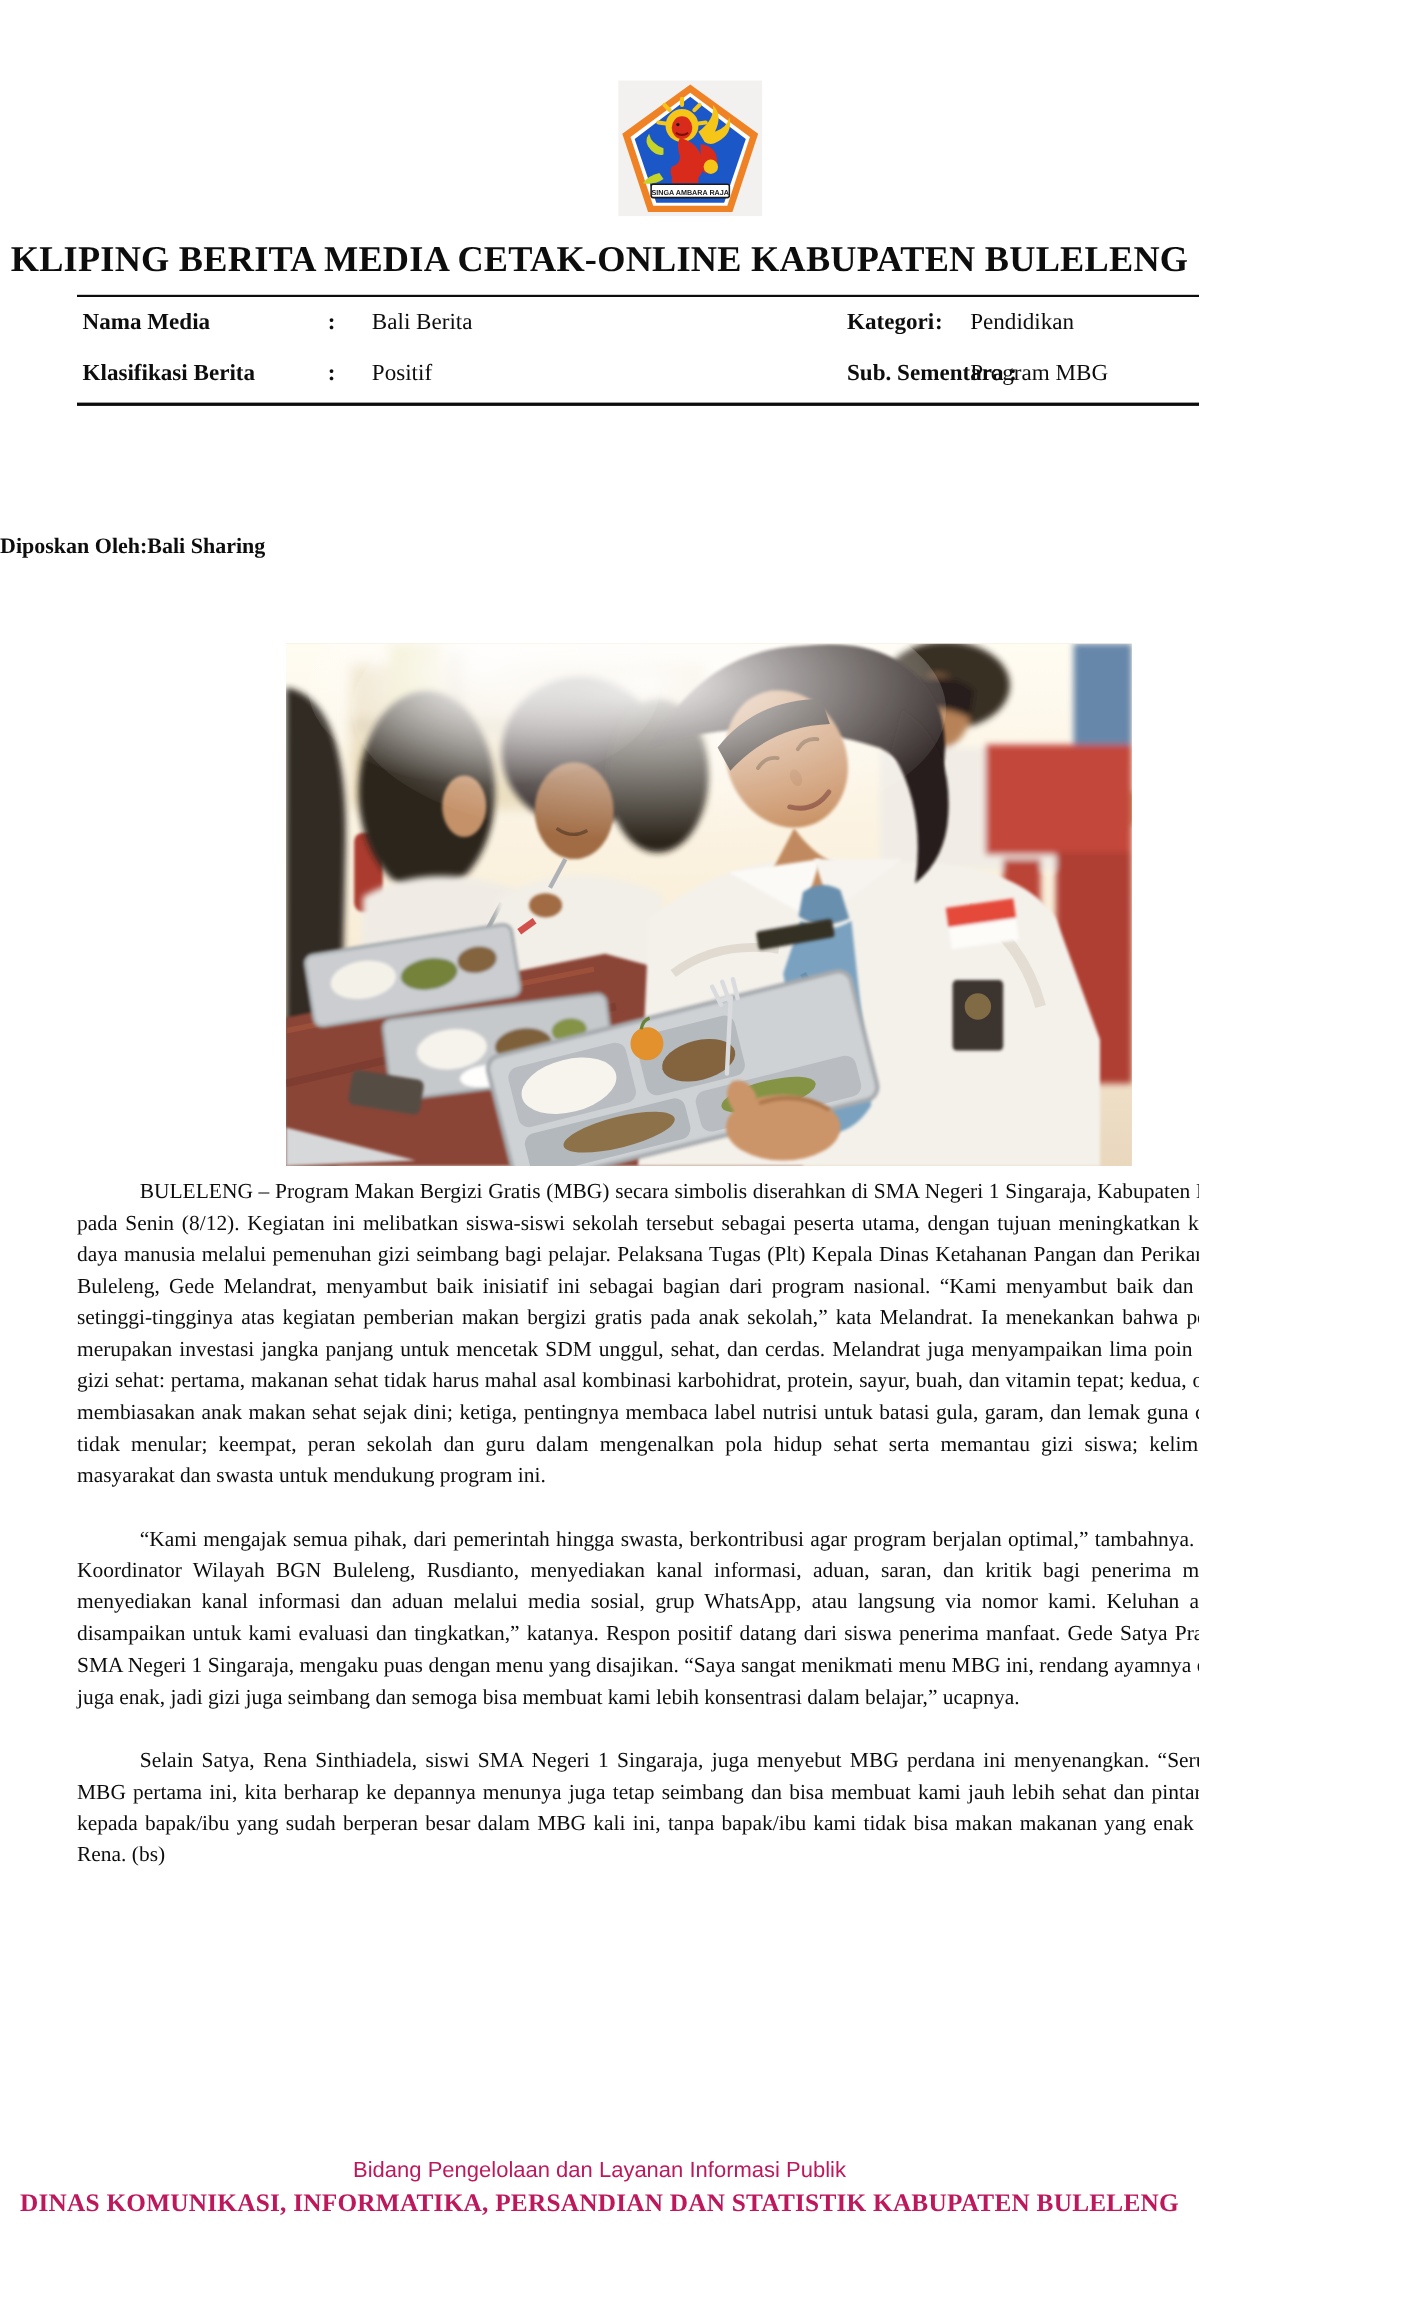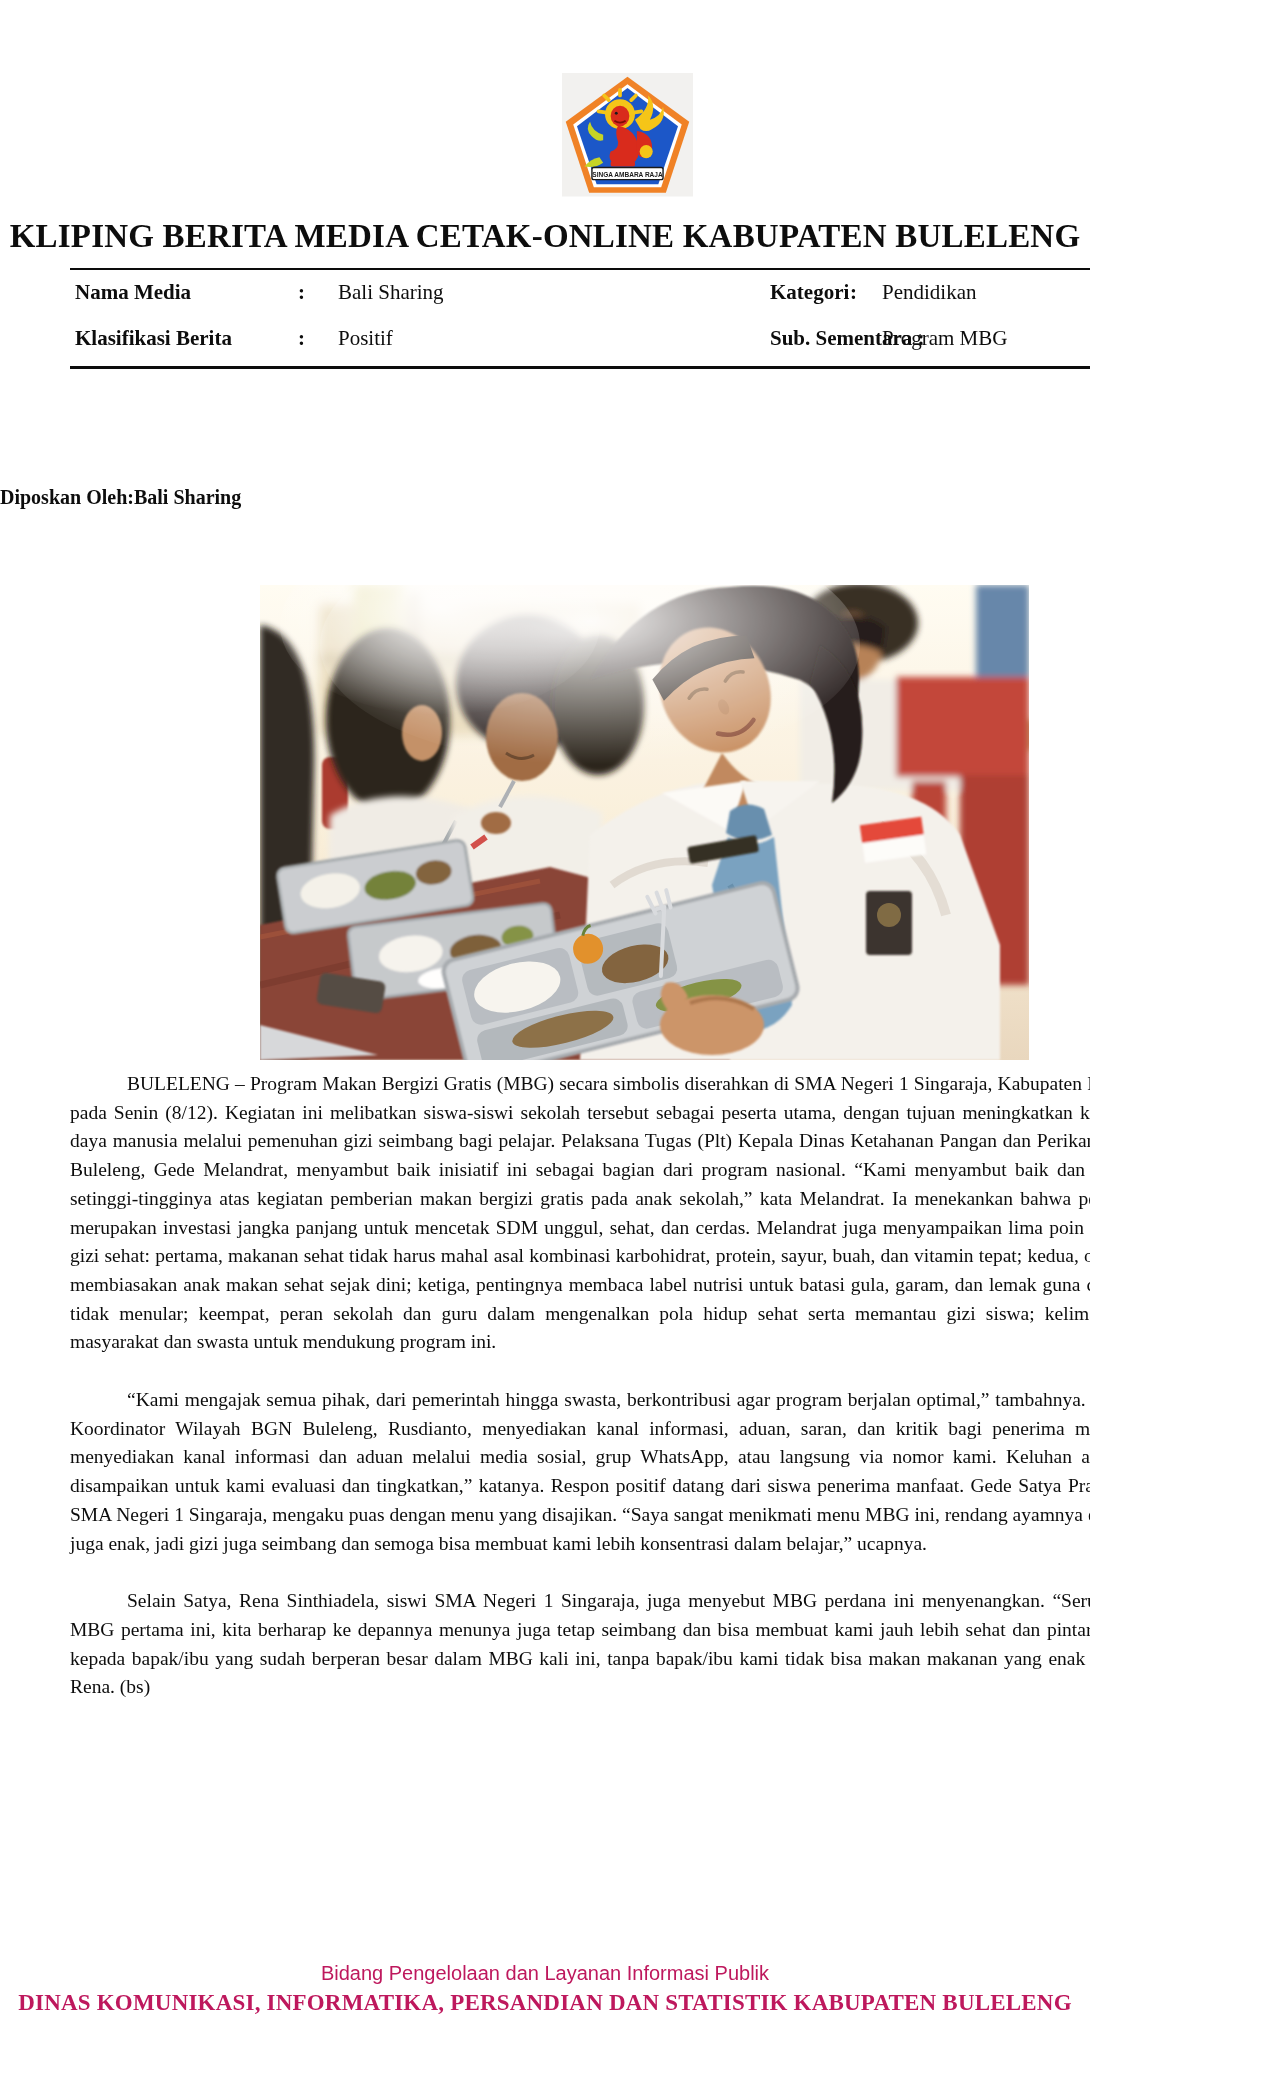--- a/index.html
+++ b/index.html
@@ -103,21 +103,21 @@
     </svg>
   </div>
 
   <div class="header-title">KLIPING BERITA MEDIA CETAK-ONLINE KABUPATEN BULELENG</div>
   <div class="rule rule-1"></div>
 
   <div class="meta">
     <div class="meta-row">
       <span class="lbl l-lbl">Nama Media</span>
       <span class="l-colon">:</span>
-      <span class="l-val">Bali Sharing</span>
+      <span class="l-val">Bali Berita</span>
       <span class="lbl r-lbl">Kategori</span>
       <span class="r-colon">:</span>
       <span class="r-val">Pendidikan</span>
     </div>
     <div class="meta-row">
       <span class="lbl l-lbl">Klasifikasi Berita</span>
       <span class="l-colon">:</span>
       <span class="l-val">Positif</span>
       <span class="lbl r-lbl">Sub. Sementara :</span>
       <span class="r-val">Program MBG</span>

